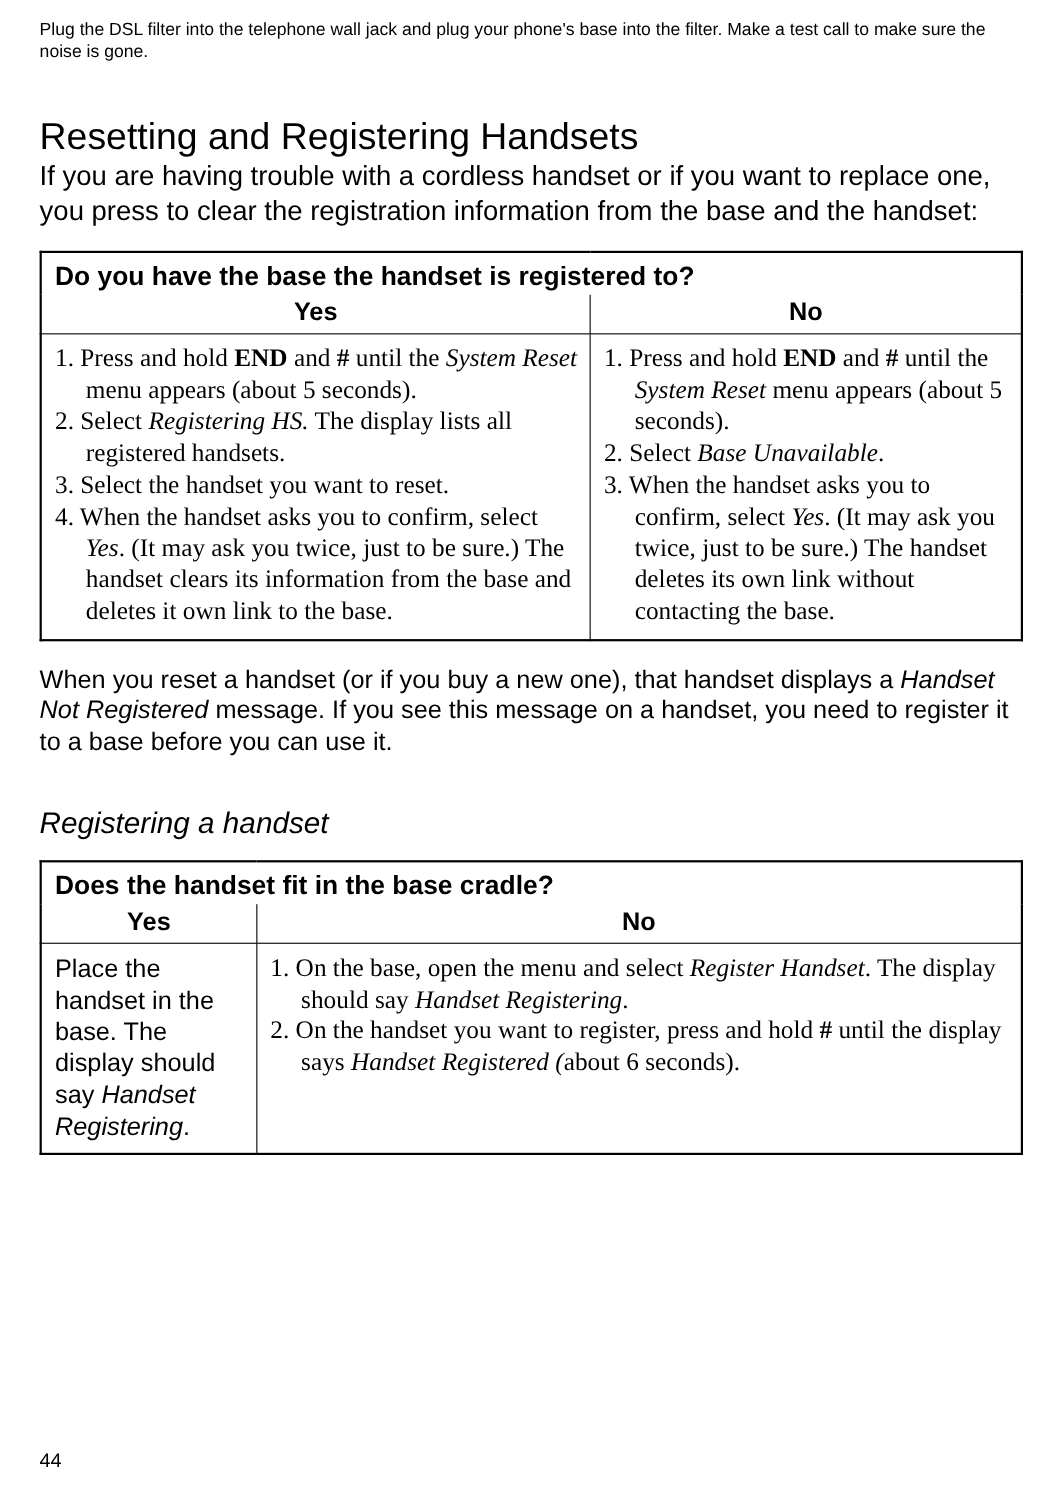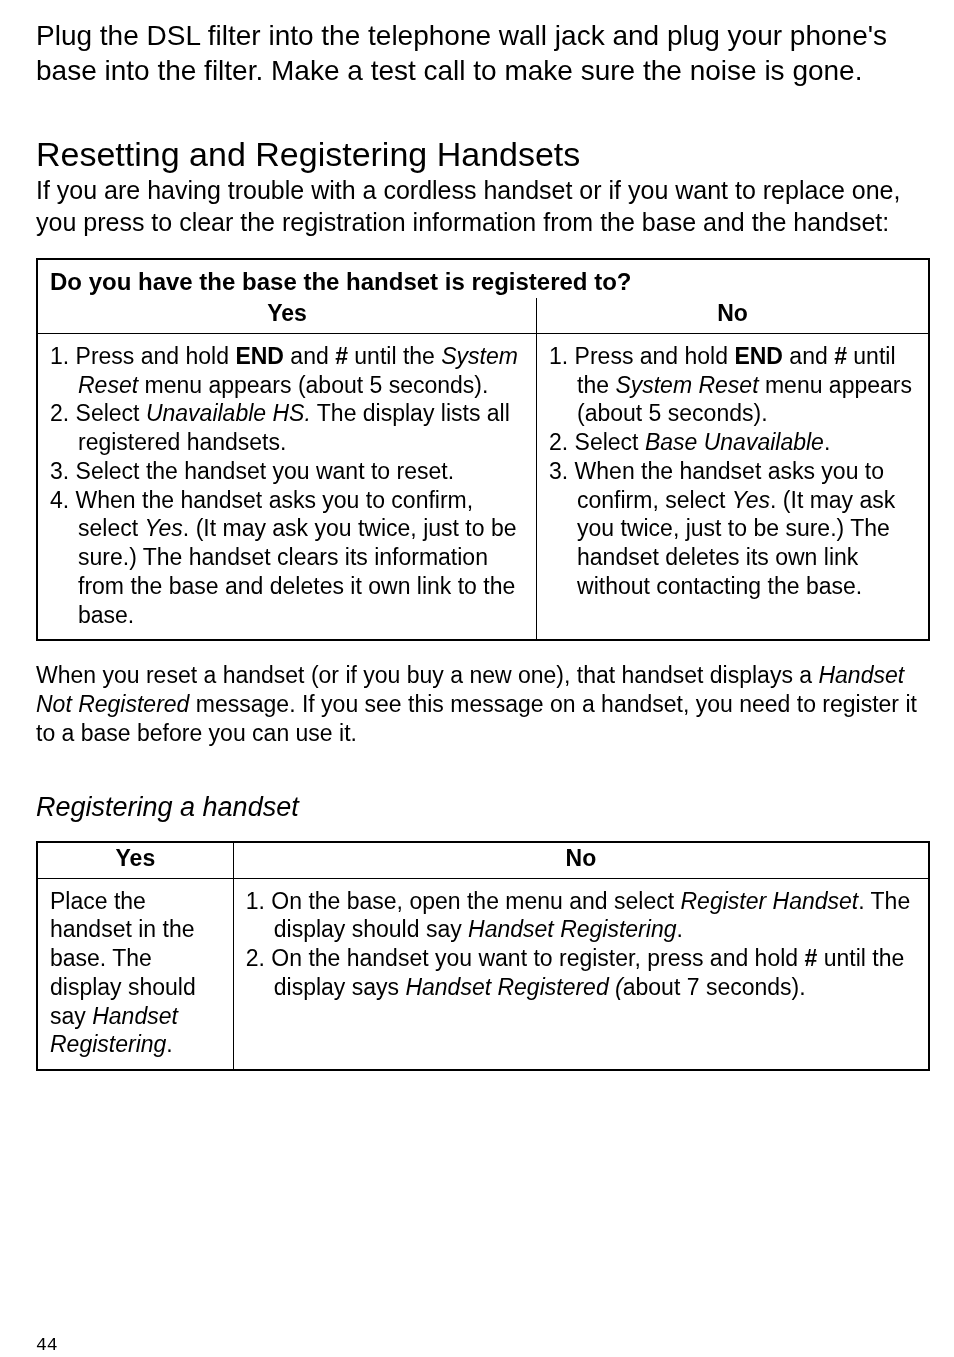--- a/index.html
+++ b/index.html
@@ -7,21 +7,21 @@
   body {
     width: 954px;
     height: 1357px;
     background: #ffffff;
     font-family: Arial, Helvetica, sans-serif;
     color: #000;
     padding: 18px 24px 0 36px;
     position: relative;
   }
   .intro-p {
-    font-size: 28px;
+    font-size: 16px;
     line-height: 1.25;
     margin: 0 0 48px 0;
   }
   h2 {
     font-size: 34px;
     font-weight: normal;
     margin: 0 0 2px 0;
     line-height: 1.1;
   }
   .after-h2 {
@@ -56,20 +56,21 @@
   }
   .cell-body {
     font-size: 23px;
     line-height: 1.25;
     padding: 8px 10px 10px 12px;
   }
   .cell-body ol {
     list-style: none;
     margin: 0;
     padding: 0;
+    font-family: Liberation Serif, serif;
   }
   .cell-body li {
     padding-left: 28px;
     text-indent: -28px;
     margin: 0;
   }
   .mid-p {
     font-size: 23px;
     line-height: 1.25;
     margin: 0 0 44px 0;
@@ -80,23 +81,22 @@
     font-style: italic;
     margin: 0 0 18px 0;
   }
   .t1-col1 { width: 56%; }
   .t1-col2 { width: 44%; }
   .t2-col1 { width: 22%; }
   .t2-col2 { width: 78%; }
   .page-num {
     position: absolute;
     left: 36px;
-    bottom: 2px;
+    bottom: 18px;
     font-size: 18px;
-    font-family: Liberation Mono, monospace;
   }
 </style>
 </head>
 <body>
 
 <p class="intro-p">Plug the DSL filter into the telephone wall jack and plug your phone's base into the filter. Make a test call to make sure the noise is gone.</p>
 
 <h2>Resetting and Registering Handsets</h2>
 <p class="after-h2">If you are having trouble with a cordless handset or if you want to replace one, you press to clear the registration information from the base and the handset:</p>
 
@@ -106,21 +106,21 @@
     <td colspan="2" class="table-title">Do you have the base the handset is registered to?</td>
   </tr>
   <tr>
     <td class="col-head t1-col1">Yes</td>
     <td class="col-head t1-col2">No</td>
   </tr>
   <tr>
     <td class="cell-body t1-col1">
       <ol>
         <li><span>1. Press and hold </span><b>END</b><span> and </span><b>#</b><span> until the </span><i>System Reset</i><span> menu appears (about 5 seconds).</span></li>
-        <li><span>2. Select </span><i>Unavailable HS.</i><span> The display lists all registered handsets.</span></li>
+        <li><span>2. Select </span><i>Registering HS.</i><span> The display lists all registered handsets.</span></li>
         <li>3. Select the handset you want to reset.</li>
         <li><span>4. When the handset asks you to confirm, select </span><i>Yes</i><span>. (It may ask you twice, just to be sure.) The handset clears its information from the base and deletes it own link to the base.</span></li>
       </ol>
     </td>
     <td class="cell-body t1-col2">
       <ol>
         <li><span>1. Press and hold </span><b>END</b><span> and </span><b>#</b><span> until the </span><i>System Reset</i><span> menu appears (about 5 seconds).</span></li>
         <li><span>2. Select </span><i>Base Unavailable</i><span>.</span></li>
         <li><span>3. When the handset asks you to confirm, select </span><i>Yes</i><span>. (It may ask you twice, just to be sure.) The handset deletes its own link without contacting the base.</span></li>
       </ol>
@@ -128,29 +128,32 @@
   </tr>
 </tbody>
   </table>
 
 <p class="mid-p"><span>When you reset a handset (or if you buy a new one), that handset displays a </span><i>Handset Not Registered</i><span> message. If you see this message on a handset, you need to register it to a base before you can use it.</span></p>
 
 <h3>Registering a handset</h3>
 
 <table class="box">
   <tbody>
+      <tr class="table-title-row">
+    <td colspan="2" class="table-title">Does the handset fit in the base cradle?</td>
+  </tr>
   <tr>
     <td class="col-head t2-col1">Yes</td>
     <td class="col-head t2-col2">No</td>
   </tr>
   <tr>
     <td class="cell-body t2-col1"><span>Place the handset in the base. The display should say </span><i>Handset Registering</i><span>.</span></td>
     <td class="cell-body t2-col2">
       <ol>
         <li><span>1. On the base, open the menu and select </span><i>Register Handset</i><span>. The display should say </span><i>Handset Registering</i><span>.</span></li>
-        <li><span>2. On the handset you want to register, press and hold </span><b>#</b><span> until the display says </span><i>Handset Registered (</i><span>about 7 seconds).</span></li>
+        <li><span>2. On the handset you want to register, press and hold </span><b>#</b><span> until the display says </span><i>Handset Registered (</i><span>about 6 seconds).</span></li>
       </ol>
     </td>
   </tr>
 </tbody>
   </table>
 
 <div class="page-num">44</div>
 
 </body></html>

